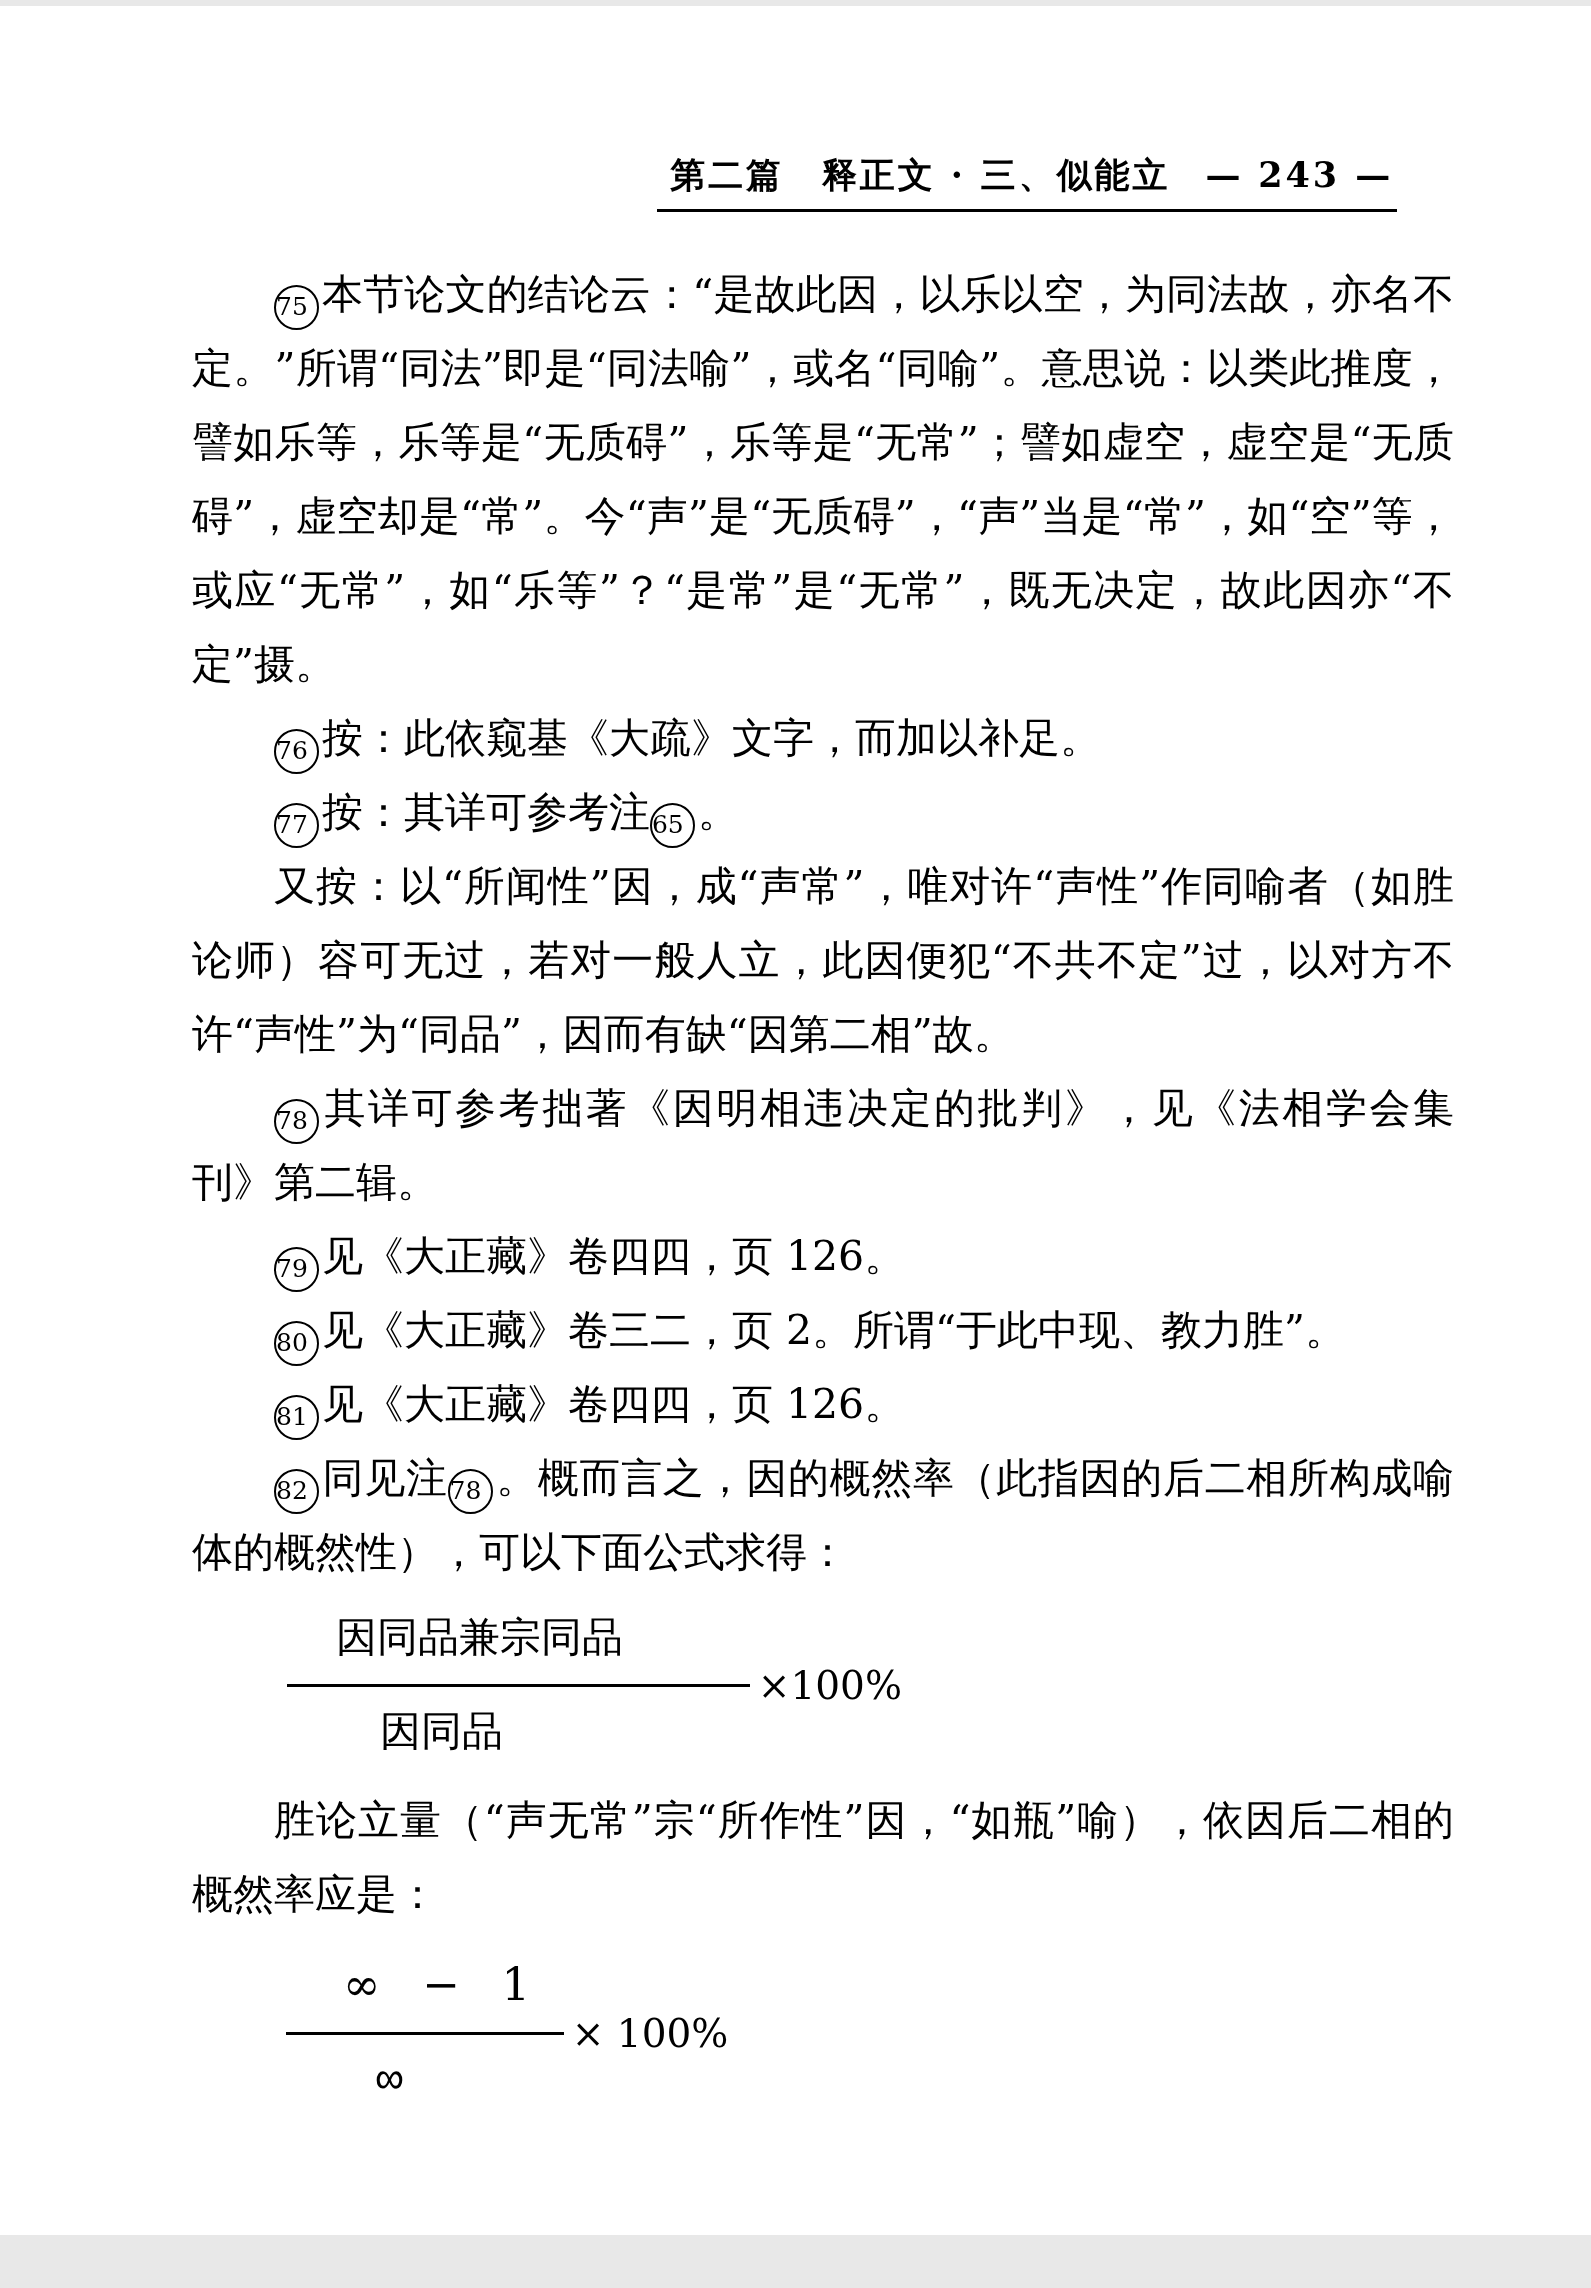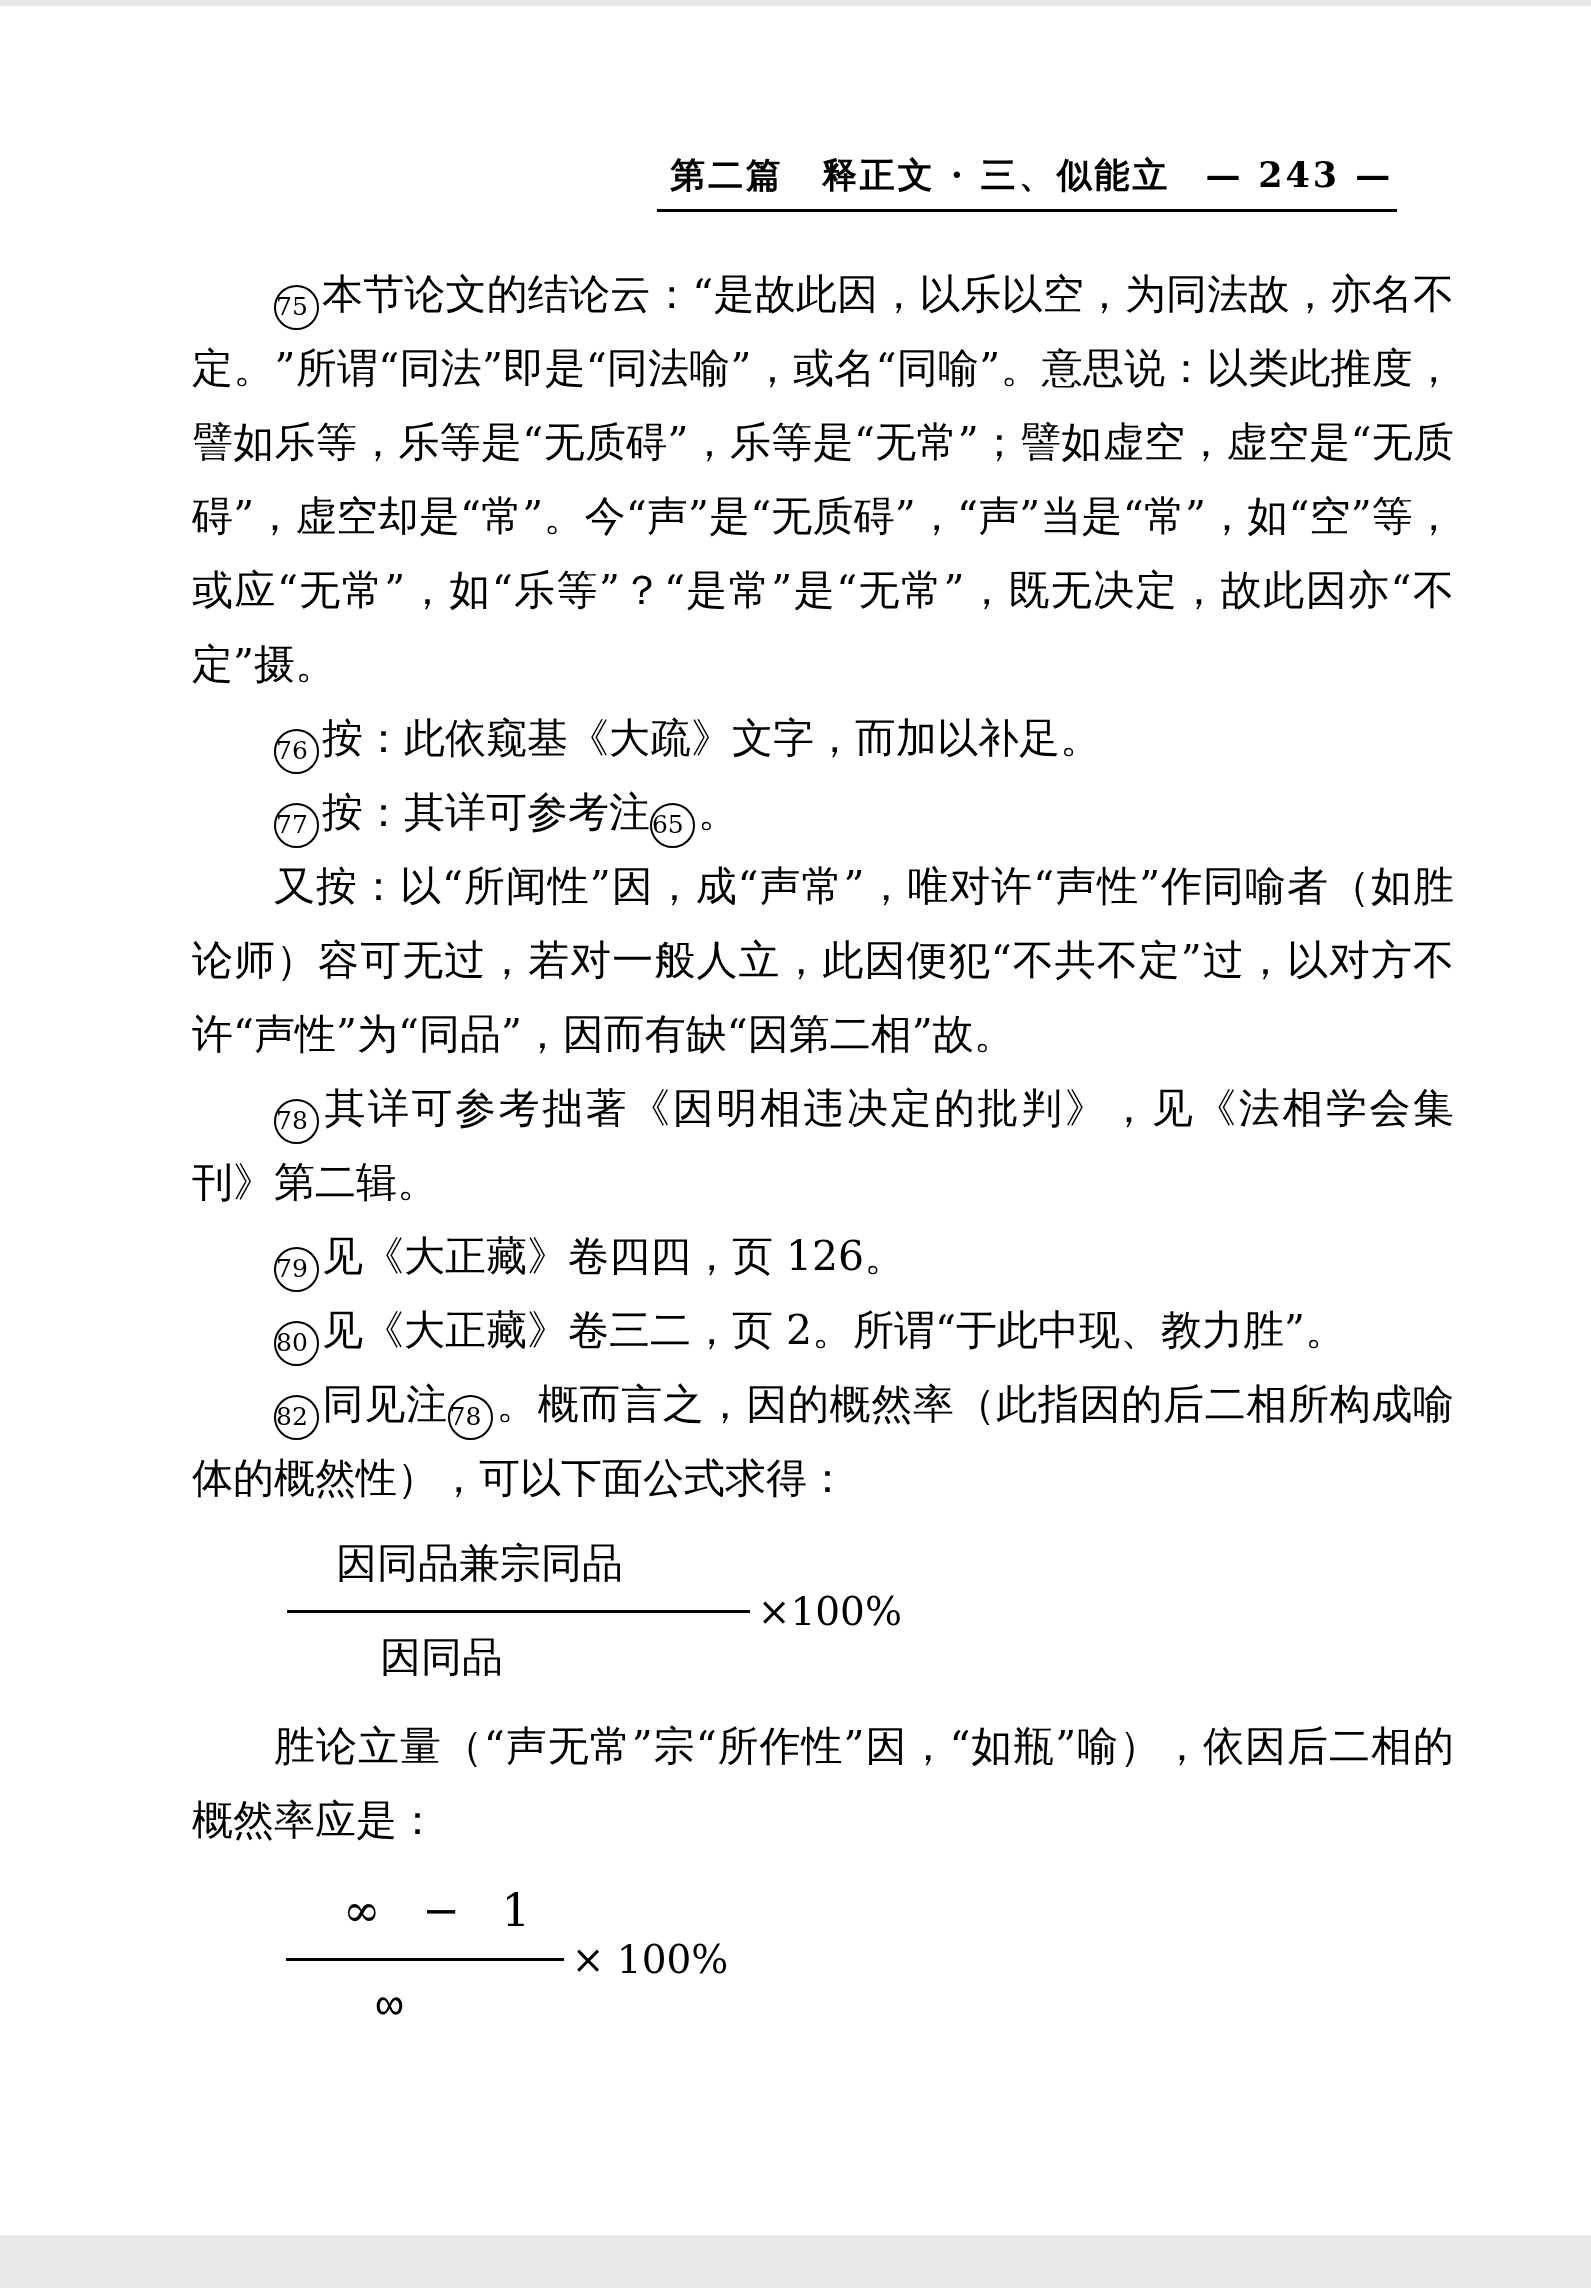--- a/index.html
+++ b/index.html
@@ -85,20 +85,21 @@
   </div>
 
   <div class="body" id="body-blocks">
       <p class="para indent"><span class="circled">75</span><span>本节论文的结论云：“是故此因，以乐以空，为同法故，亦名不定。”所谓“同法”即是“同法喻”，或名“同喻”。意思说：以类此推度，譬如乐等，乐等是“无质碍”，乐等是“无常”；譬如虚空，虚空是“无质碍”，虚空却是“常”。今“声”是“无质碍”，“声”当是“常”，如“空”等，或应“无常”，如“乐等”？“是常”是“无常”，既无决定，故此因亦“不定”摄。</span></p>
       <p class="para indent"><span class="circled">76</span><span>按：此依窥基《大疏》文字，而加以补足。</span></p>
       <p class="para indent"><span class="circled">77</span><span>按：其详可参考注</span><span class="circled">65</span><span>。</span></p>
       <p class="para indent"><span>又按：以“所闻性”因，成“声常”，唯对许“声性”作同喻者（如胜论师）容可无过，若对一般人立，此因便犯“不共不定”过，以对方不许“声性”为“同品”，因而有缺“因第二相”故。</span></p>
       <p class="para indent"><span class="circled">78</span><span>其详可参考拙著《因明相违决定的批判》，见《法相学会集刊》第二辑。</span></p>
       <p class="para indent"><span class="circled">79</span><span>见《大正藏》卷四四，页 126。</span></p>
       <p class="para indent"><span class="circled">80</span><span>见《大正藏》卷三二，页 2。所谓“于此中现、教力胜”。</span></p>
+      <p class="para indent"><span class="circled">81</span><span>见《大正藏》卷四四，页 126。</span></p>
       <p class="para indent"><span class="circled">82</span><span>同见注</span><span class="circled">78</span><span>。概而言之，因的概然率（此指因的后二相所构成喻体的概然性），可以下面公式求得：</span></p>
       <div class="formula f1">
         <div class="frac">
           <div class="num">因同品兼宗同品</div>
           <div class="bar"></div>
           <div class="den">因同品</div>
         </div>
         <span class="mult">×100%</span>
       </div>
       <p class="para indent"><span>胜论立量（“声无常”宗“所作性”因，“如瓶”喻），依因后二相的概然率应是：</span></p>

